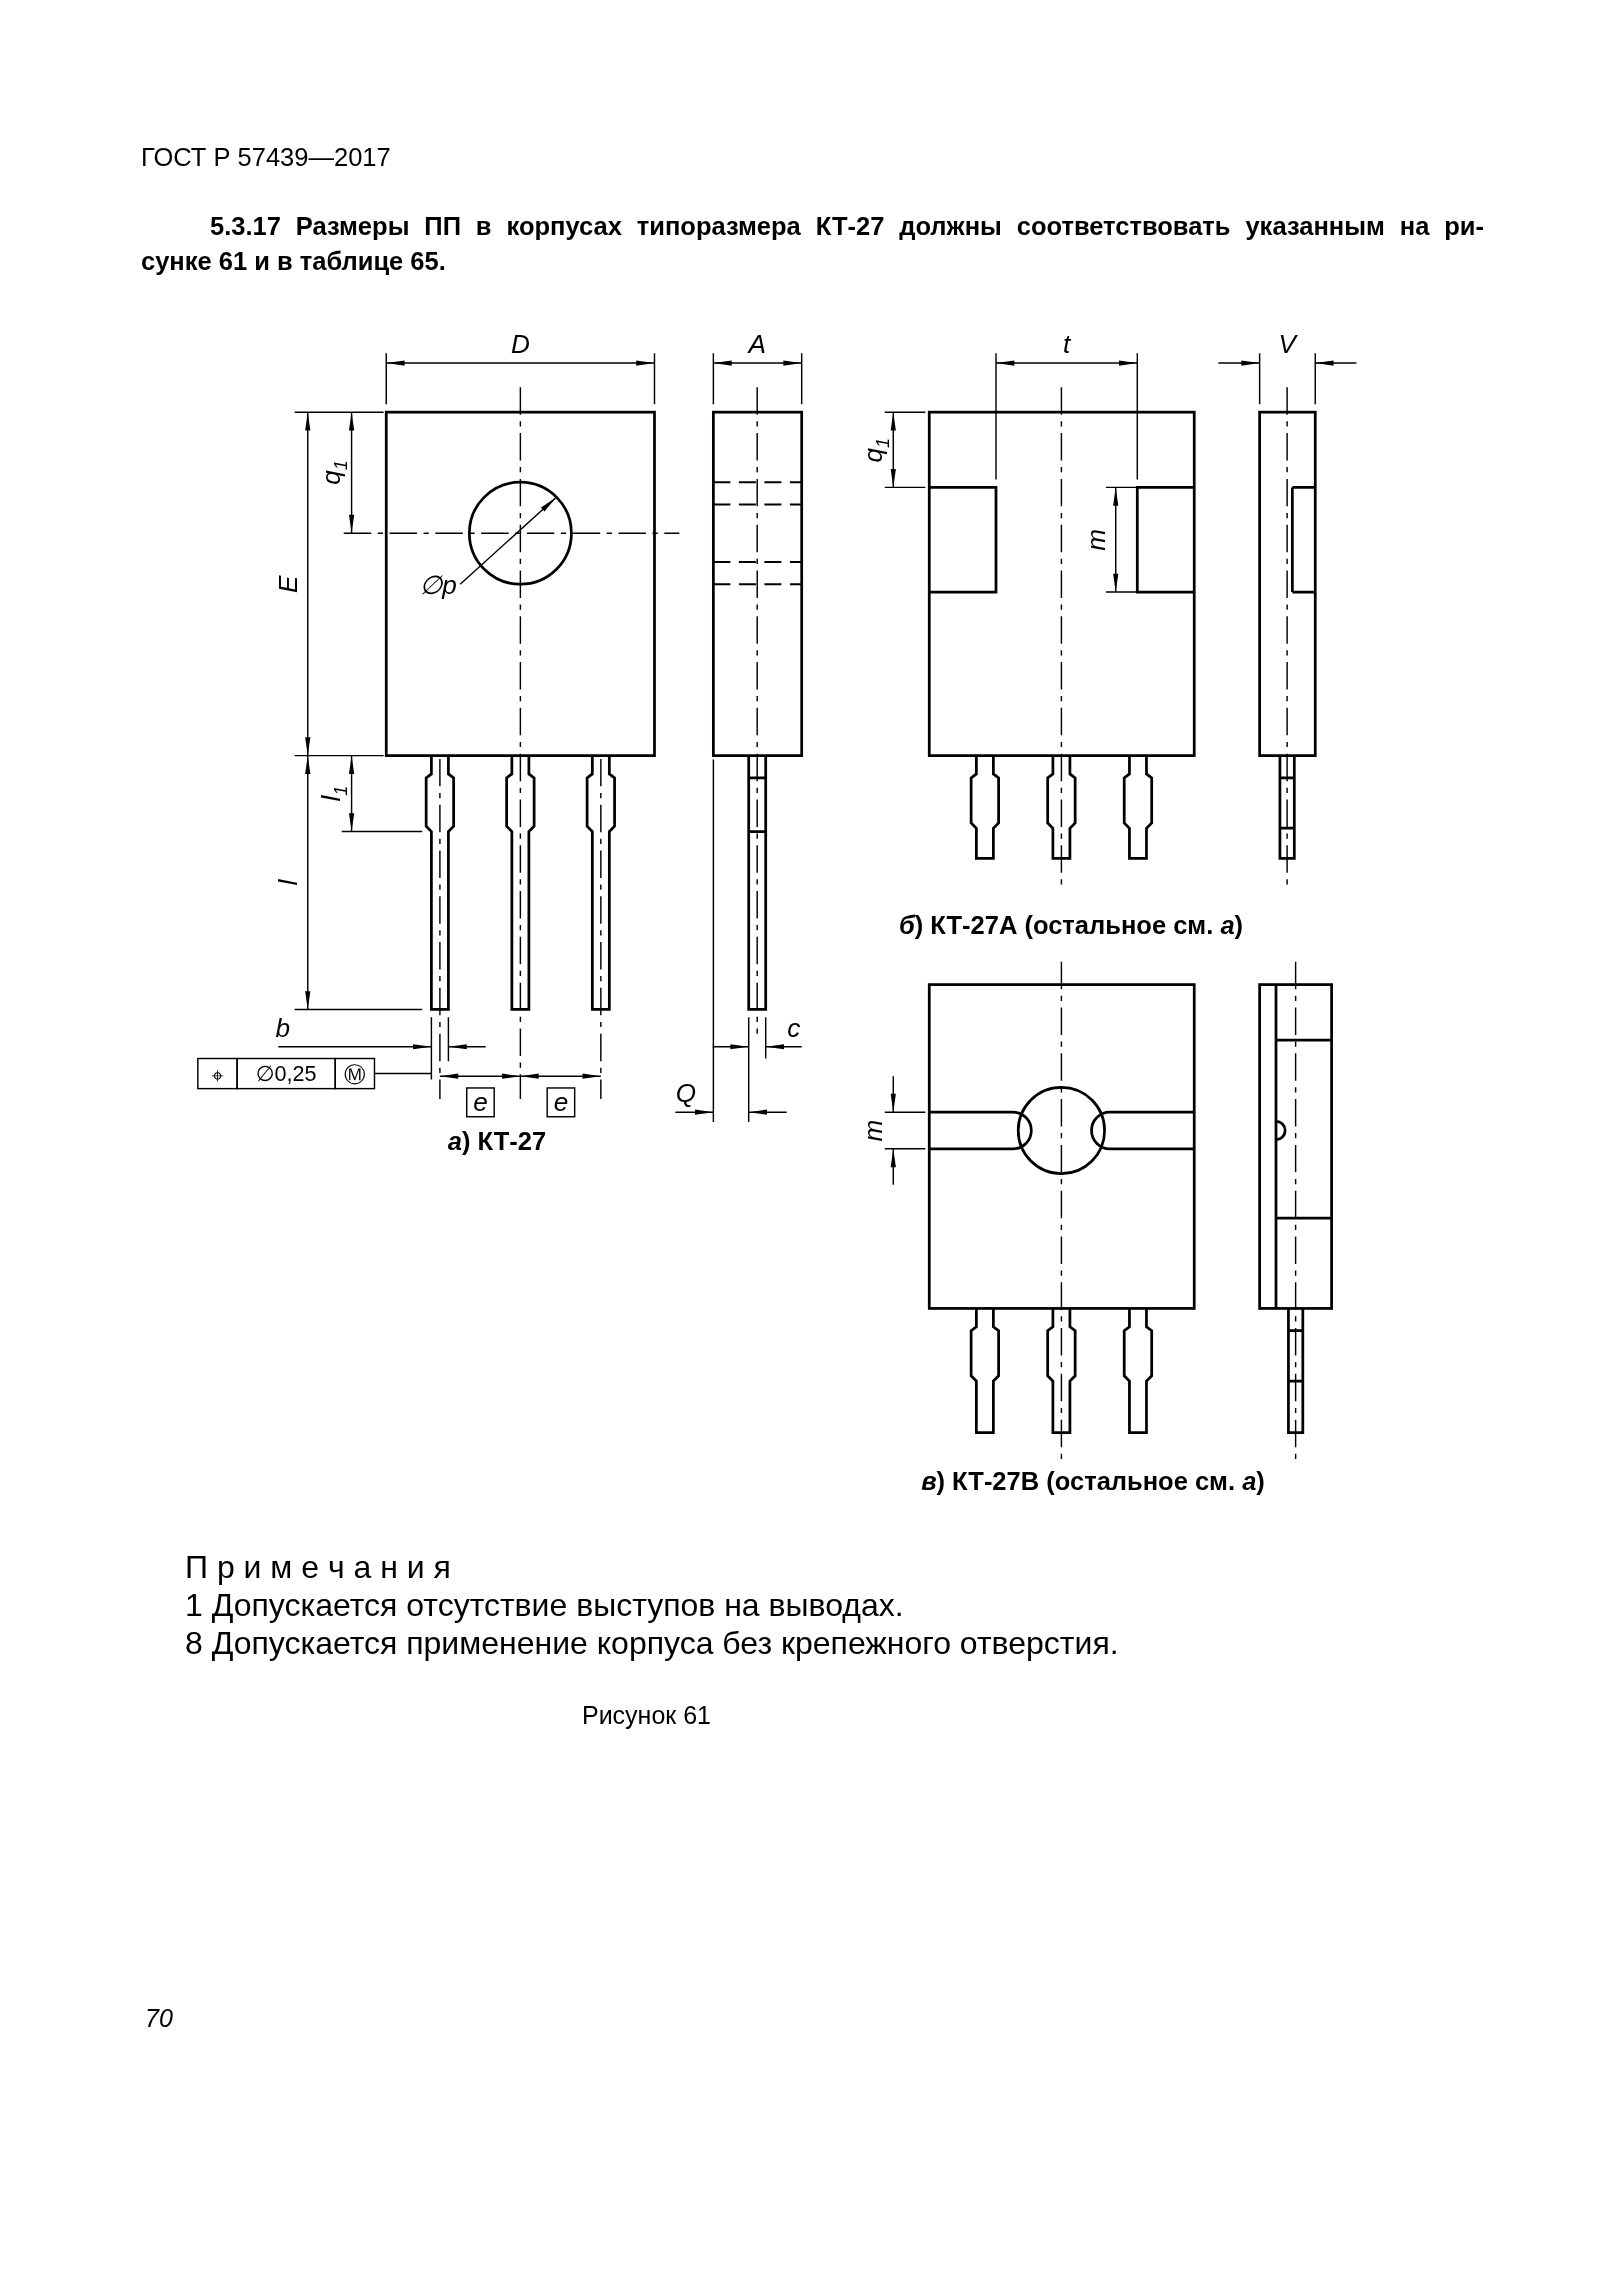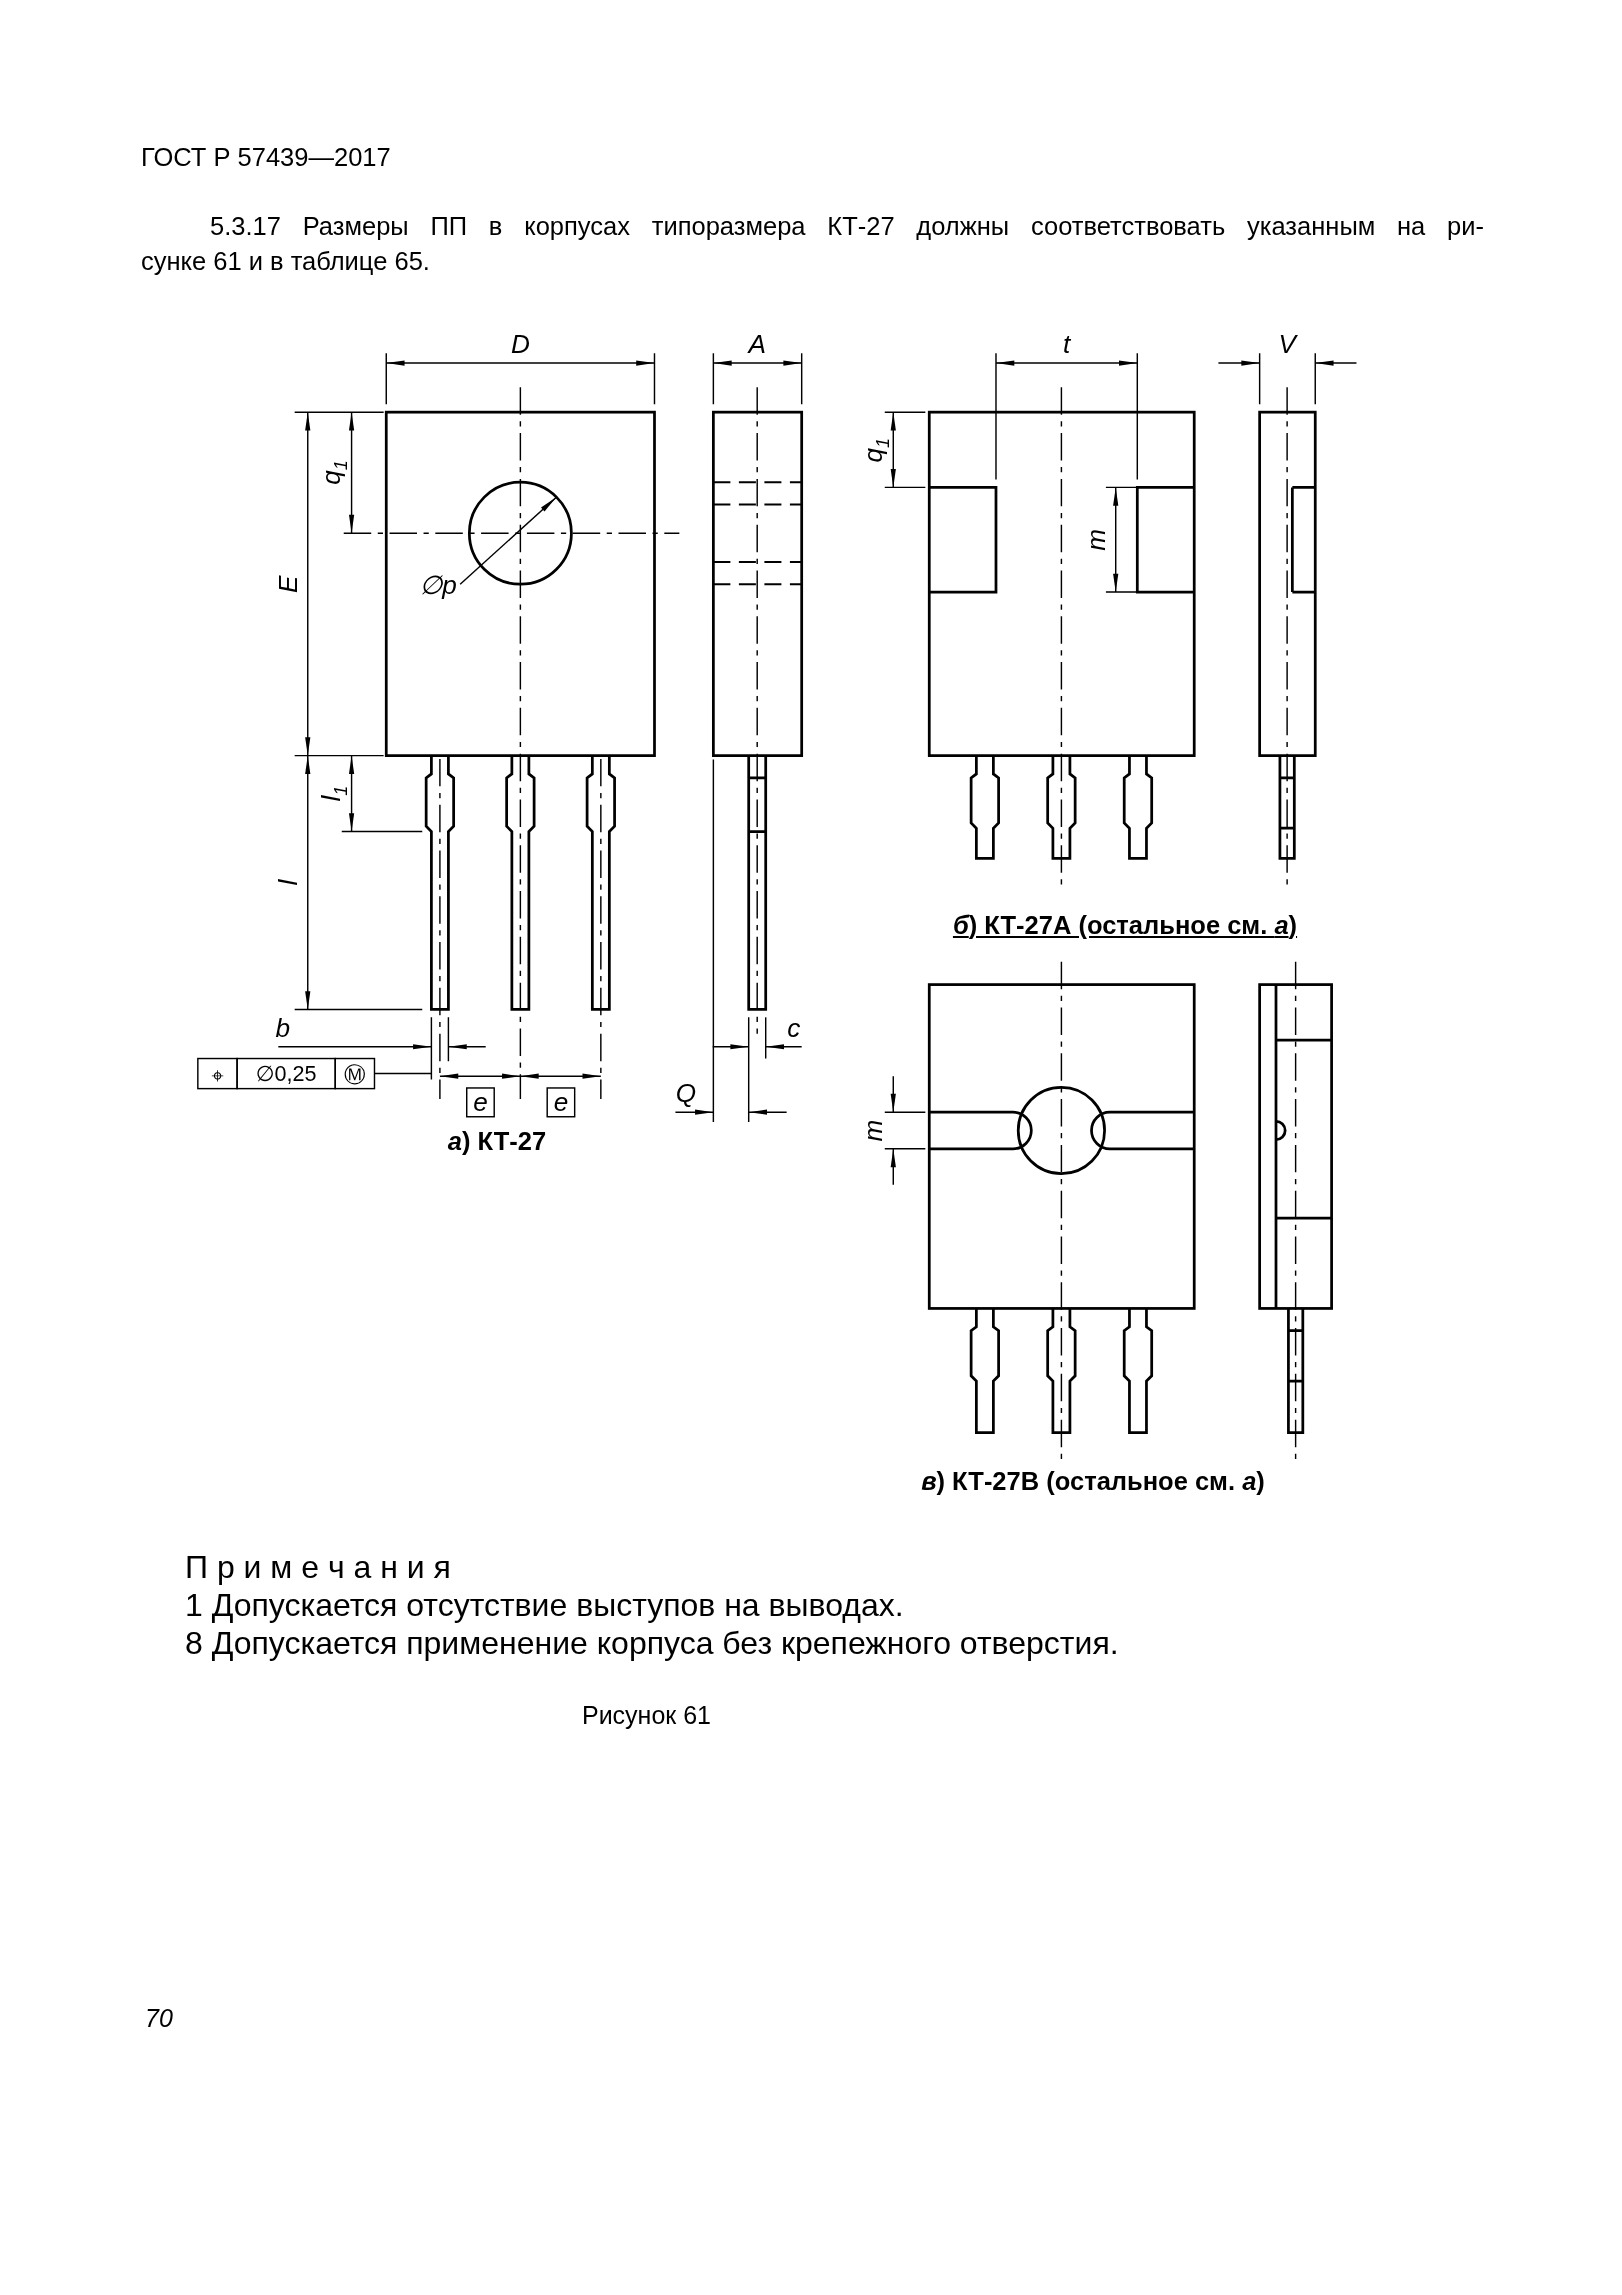--- a/index.html
+++ b/index.html
@@ -2,21 +2,21 @@
 <html style="font-size:10.5px"><head>
 <meta charset="utf-8">
 <style>
   html,body { margin:0; padding:0; }
   body {
     width:1623px; height:2295px; background:#ffffff; color:#000;
     font-family:"Liberation Sans", sans-serif; position:relative;
   }
   .abs { position:absolute; }
   #header { left:141px; top:143px; font-size:25.5px; font-weight:normal; }
-  #para { left:141px; top:209px; width:1343px; font-size:25.5px; line-height:35px; }
+  #para { left:141px; top:209px; width:1343px; font-size:25.5px; line-height:35px;font-weight:bold; }
   #para .l1 { text-indent:69px; text-align:justify; text-align-last:justify; }
   .cap { font-size:25.5px; font-weight:bold; text-align:center; }
   .it { font-style:italic; }
   #notes { left:185px; top:1548px; font-size:32px; line-height:38px; }
   #figcap { left:0; top:1701px; width:1293px; text-align:center; font-size:25px; }
   #pagenum { left:145px; top:2004px; font-size:25px;font-style:italic; }
 
   svg#drawing { position:absolute; left:0; top:0; }
   .ol  { fill:none; stroke:#000; stroke-width:4.2; }
   .thin{ fill:none; stroke:#000; stroke-width:2.2; }
@@ -214,21 +214,21 @@
 
 <div id="para" class="abs">
   <div class="l1">5.3.17 Размеры ПП в корпусах типоразмера КТ-27 должны соответствовать указанным на ри-</div>
   <div>сунке 61 и в таблице 65.</div>
 </div>
 
 <div class="cap abs" style="left:366px; top:1127px; width:262px;">
   <span class="it">а</span><span>) КТ-27</span>
 </div>
 
-<div class="cap abs" style="left:922px; top:911px; width:406px;text-decoration:underline;">
+<div class="cap abs" style="left:868px; top:911px; width:406px;">
   <span class="it">б</span><span>) КТ-27А (остальное см. </span><span class="it">а</span><span>)</span>
 </div>
 
 <div class="cap abs" style="left:890px; top:1467px; width:406px;">
   <span class="it">в</span><span>) КТ-27В (остальное см. </span><span class="it">а</span><span>)</span>
 </div>
 
 <div id="notes" class="abs">
   <div>П р и м е ч а н и я</div>
   <div>1 Допускается отсутствие выступов на выводах.</div>

